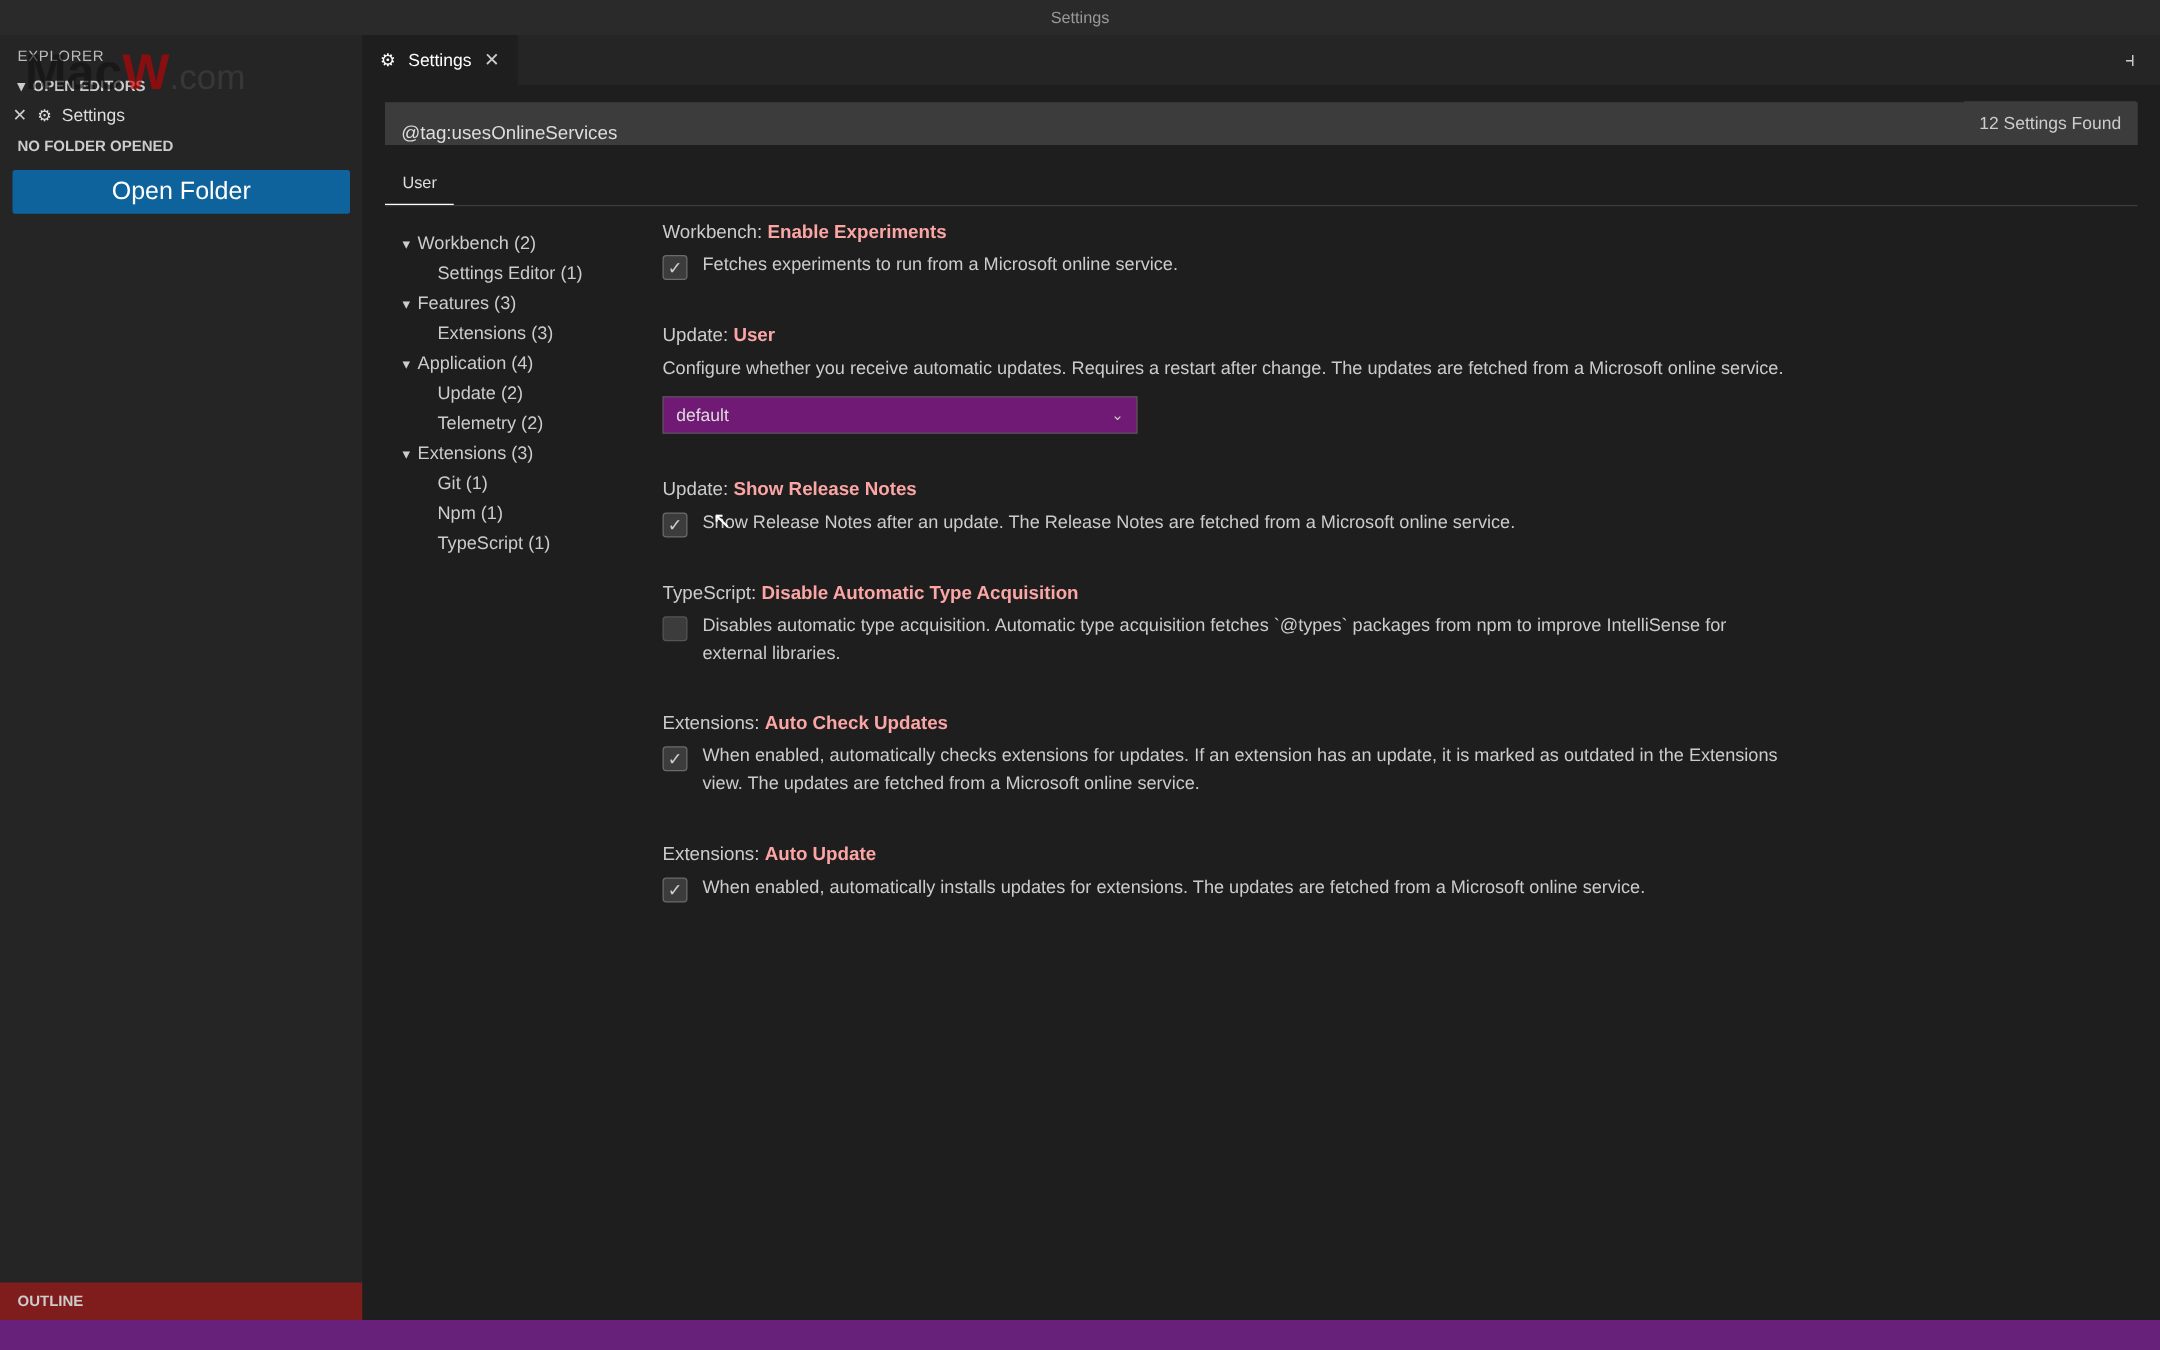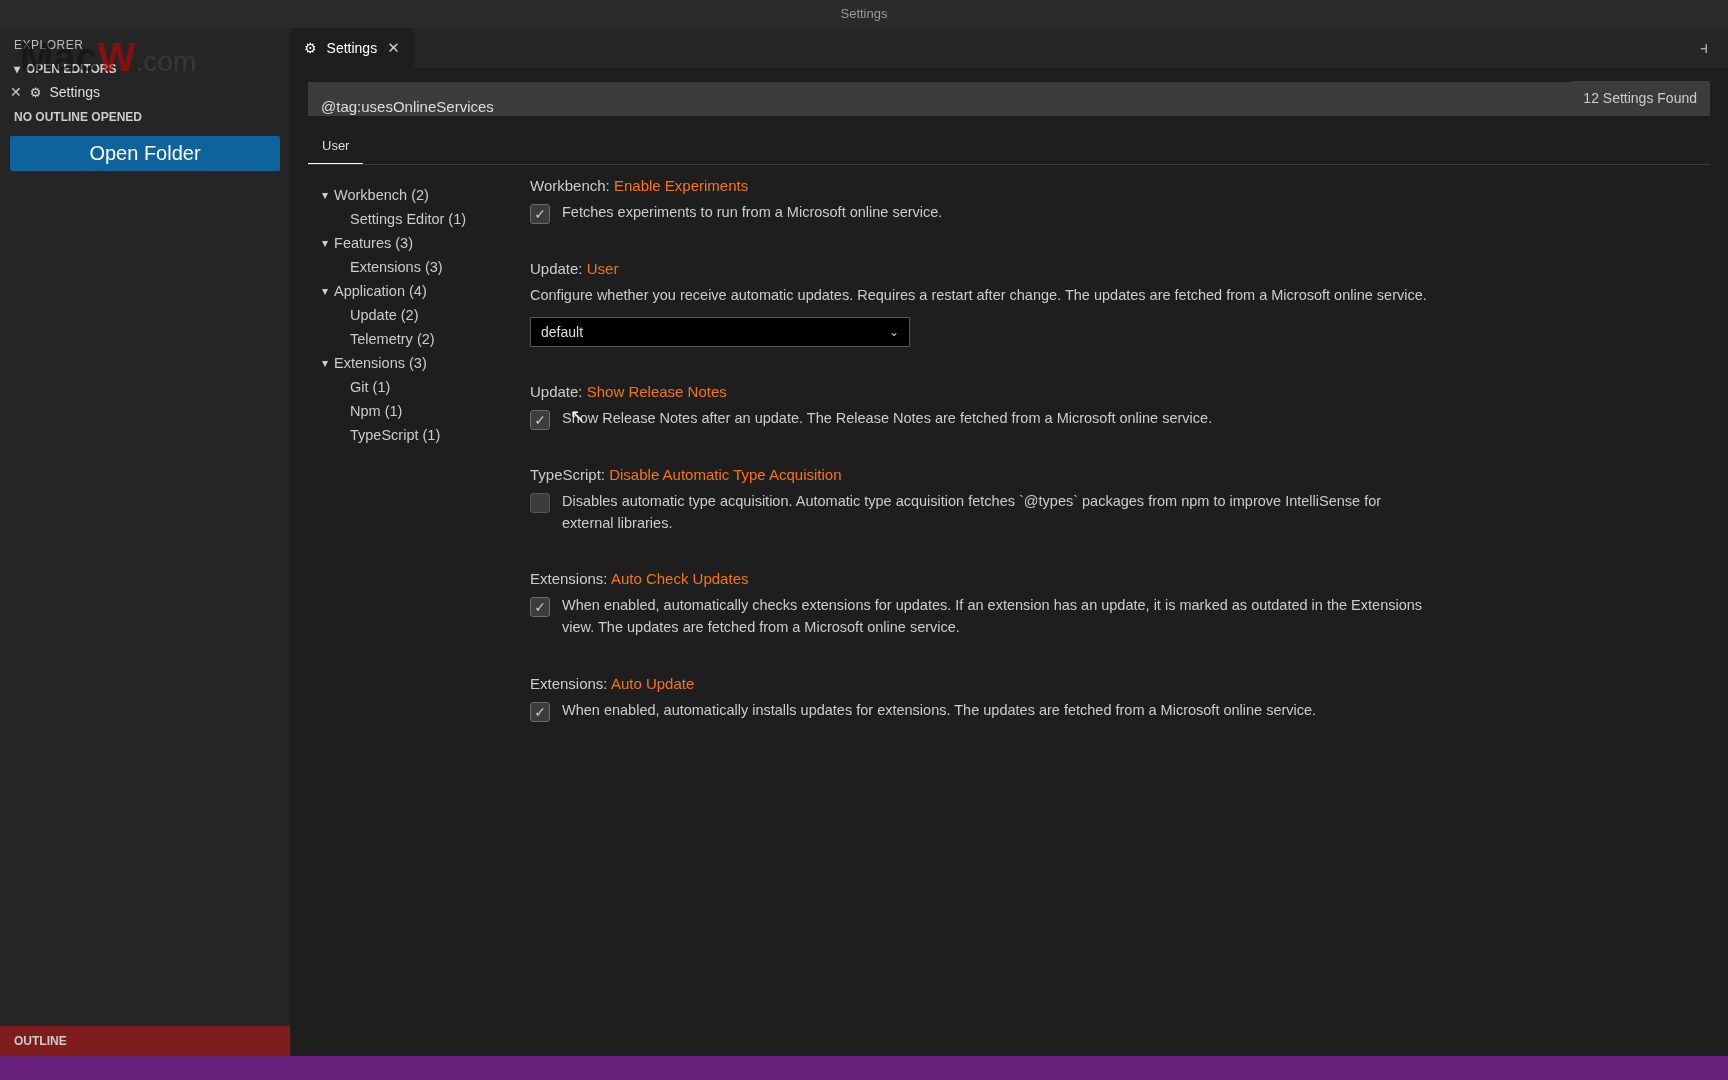--- a/index.html
+++ b/index.html
@@ -40,27 +40,27 @@
 
 .toc { width: 220px; padding: 18px 0 0 32px; font-size: 14.5px; color:#ccc; }
 .toc-group { display:flex; align-items:center; gap:6px; padding: 4px 0; color:#ccc; cursor:pointer; }
 .toc-child { padding: 4px 0 4px 28px; color:#ccc; cursor:pointer; }
 .chev { display:inline-block; transform: rotate(0deg); font-size:12px; color:#ccc; }
 
 .settings-list { flex:1; overflow-y:auto; padding: 12px 14px 40px 20px; }
 .setting { margin-bottom: 36px; max-width: 900px; }
 .setting-title { font-size: 15px; color:#ccc; margin-bottom: 8px; }
 .setting-title .scope { color:#ccc; }
-.setting-title .name { color:#f97316; font-weight:400; }
+.setting-title .name { color:#fca5a5; font-weight:700; }
 .check-row { display:flex; align-items:flex-start; gap:12px; }
 .checkbox { width:20px; height:20px; border:1px solid #6b6b6b; border-radius:3px; display:flex; align-items:center; justify-content:center; font-size:14px; color:#ccc; background:#3c3c3c; flex-shrink:0; margin-top:2px; }
 .checkbox.unchecked { color:transparent; background:#3c3c3c; border-color:#555; }
 .check-desc { font-size:14.5px; color:#ccc; line-height:1.5; }
 .setting-desc { font-size:14.5px; color:#ccc; line-height:1.5; margin-bottom:10px; }
-.dropdown { width:380px; height:30px; background:#000000; border:1px solid #555; display:flex; align-items:center; justify-content:space-between; padding:0 10px; font-size:14px; color:#ddd; cursor:pointer; }
+.dropdown { width:380px; height:30px; background:#701a75; border:1px solid #555; display:flex; align-items:center; justify-content:space-between; padding:0 10px; font-size:14px; color:#ddd; cursor:pointer; }
 .dropdown .chev-dd { font-size:12px; color:#ccc; }
 
 .statusbar { height:24px; background:#68217a; position:absolute; bottom:0; left:0; right:0; color:#fff; font-size:13px; display:flex; align-items:center; padding:0 8px; }
 
 .watermark { position:absolute; top:34px; left:20px; font-size:40px; font-weight:700; color:#222; pointer-events:none; opacity:0.6; font-family: Georgia, serif; }
 .watermark .m1 { color:#111; }
 .watermark .v { color:#c00; }
 .watermark .com { font-size:28px; font-weight:400; color:#444; }
 
 .cursor-ptr { position:absolute; left:570px; top:405px; font-size:18px; color:#fff; pointer-events:none; }
@@ -77,21 +77,21 @@
     <div class="sidebar-title">EXPLORER</div>
     <div class="sidebar-section-header">
       <span class="chev">▾</span>
       <span>OPEN EDITORS</span>
     </div>
     <div class="open-editors-row">
       <span class="close">✕</span>
       <span class="gear">⚙</span>
       <span>Settings</span>
     </div>
-    <div class="no-folder">NO OUTLINE OPENED</div>
+    <div class="no-folder">NO FOLDER OPENED</div>
     <div class="open-folder-btn">
       <span>Open Folder</span>
     </div>
     <div class="outline-header">OUTLINE</div>
   </div>
 
   <div class="editor-area">
     <div class="tabbar">
       <div class="tab">
         <span class="gear">⚙</span>

